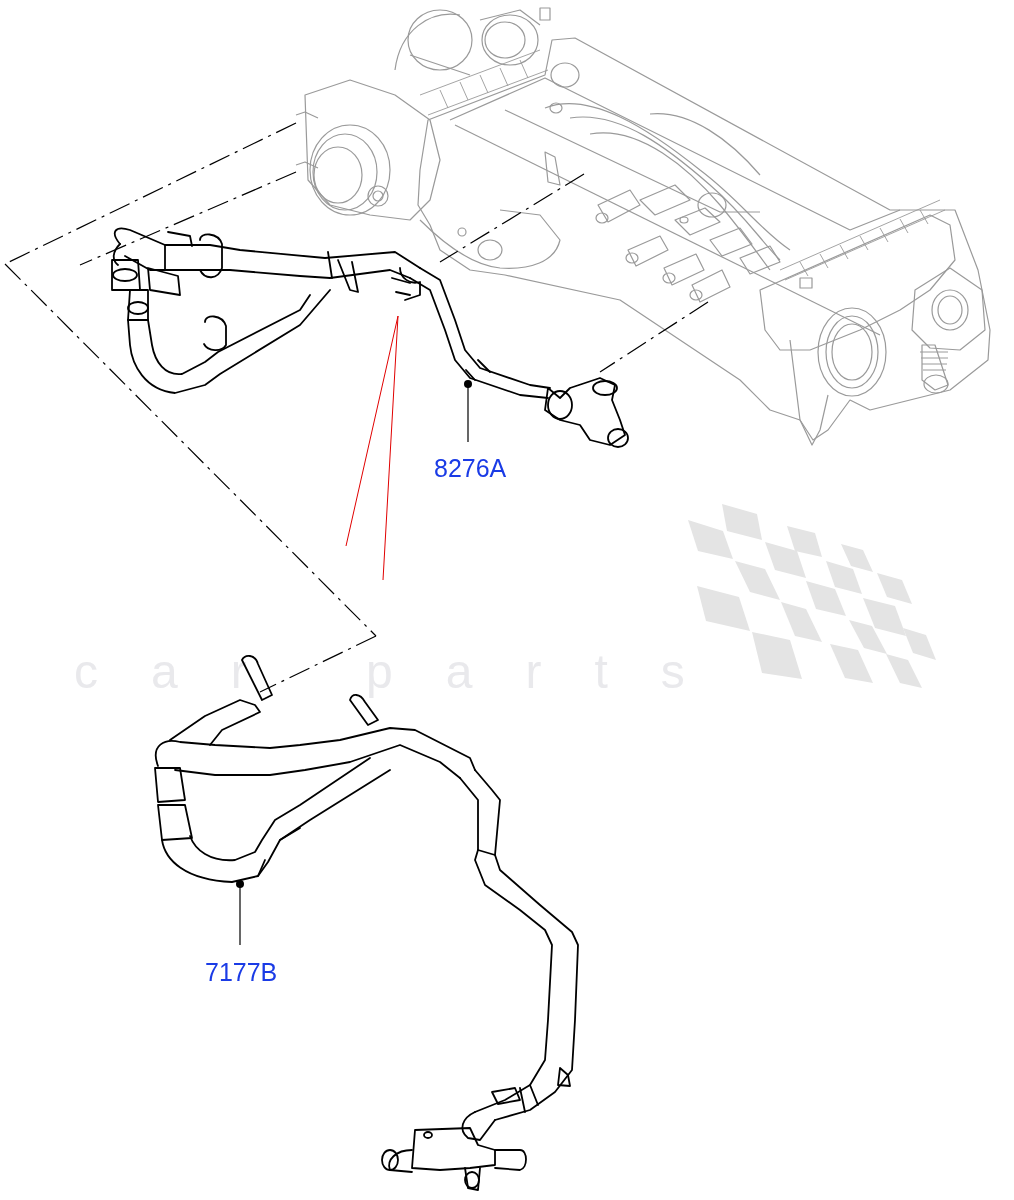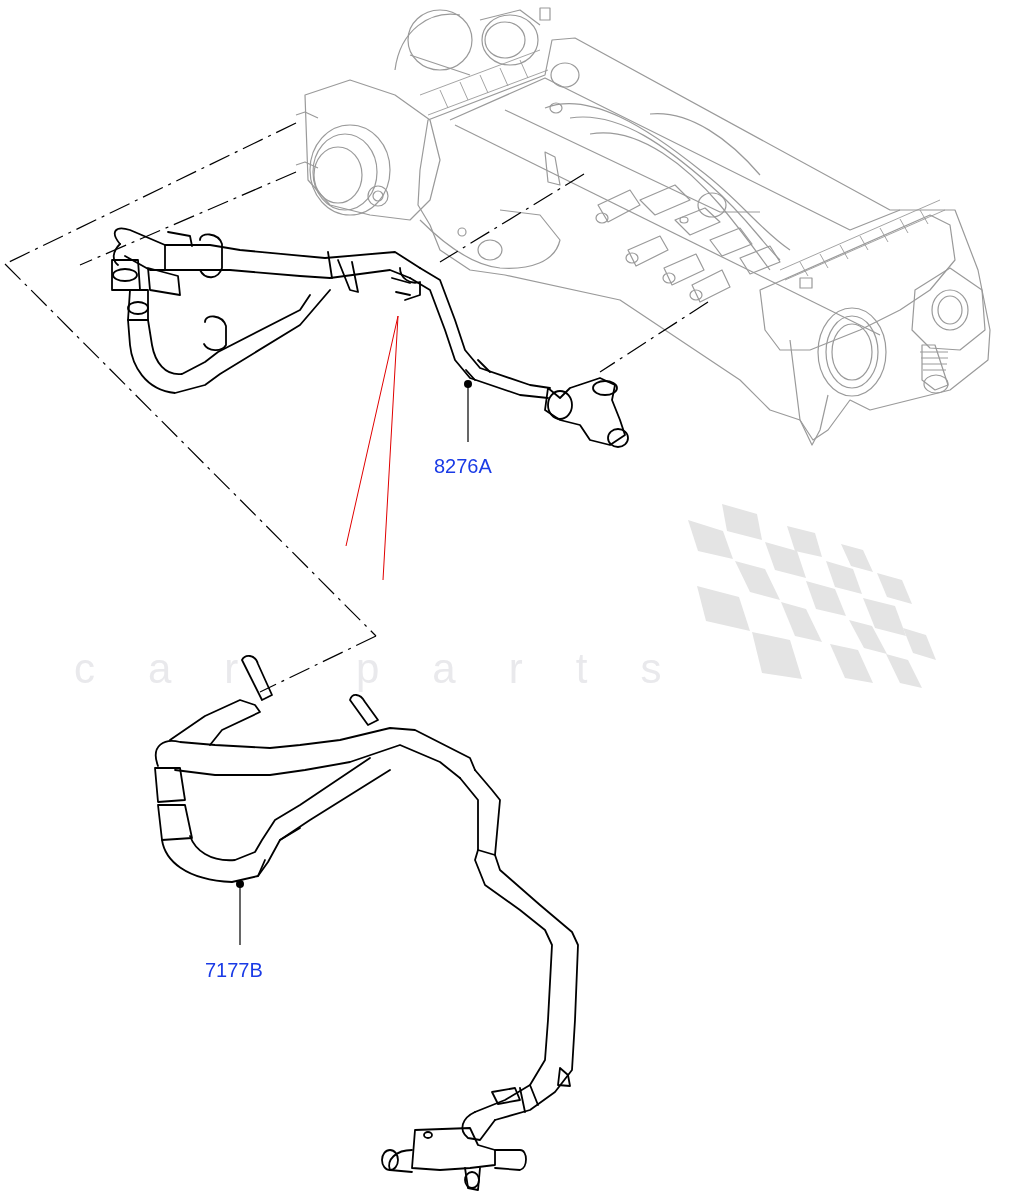--- a/index.html
+++ b/index.html
@@ -2,23 +2,23 @@
 <html><head>
 <meta charset="utf-8">
 <style>
   html, body { margin: 0; padding: 0; background: #ffffff; }
   body { width: 1014px; height: 1200px; position: relative; overflow: hidden;
          font-family: "Liberation Sans", sans-serif; }
   #canvas { position: absolute; left: 0; top: 0; width: 1014px; height: 1200px; }
   .wm-main { position: absolute; left: 72px; top: 492px; font-size: 128px; font-weight: bold;
              letter-spacing: -2px; line-height: 1; color: #f9d3d6;
              font-family: "Liberation Sans", sans-serif; }
-  .wm-sub { position: absolute; left: 74px; top: 648px; font-size: 42px; line-height: 1;
+  .wm-sub { position: absolute; left: 74px; top: 648px; font-size: 48px; line-height: 1;
             color: #e9e9ec; letter-spacing: 53px; font-family: "Liberation Sans", sans-serif; }
-  .callout { position: absolute; font-size: 20px; color: #1a3be6; line-height: 1;
+  .callout { position: absolute; font-size: 25px; color: #1a3be6; line-height: 1;
              font-family: "Liberation Sans", sans-serif; cursor: pointer; }
   svg { position: absolute; left: 0; top: 0; }
 </style>
 </head>
 <body>
 
 <div id="canvas">
 
   <div class="wm-sub">car parts</div>
 

